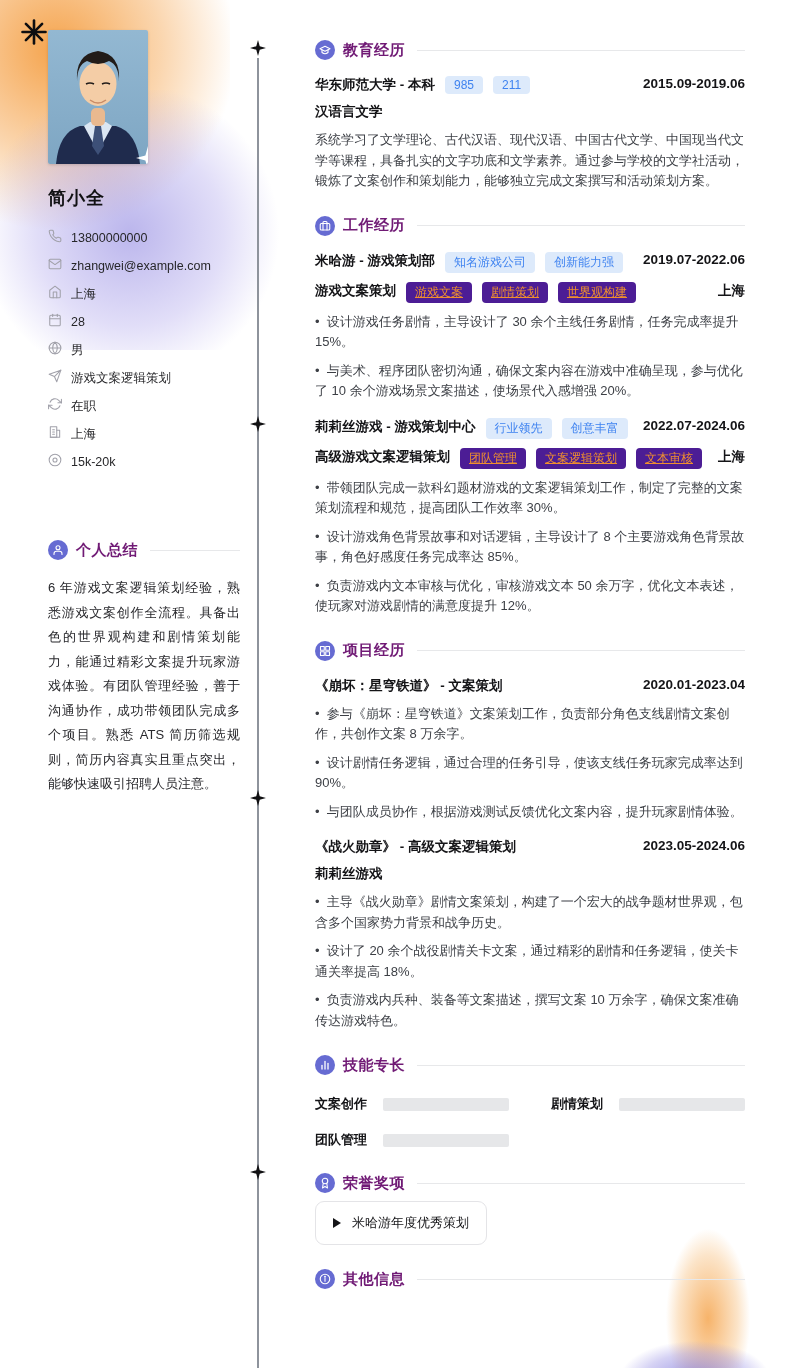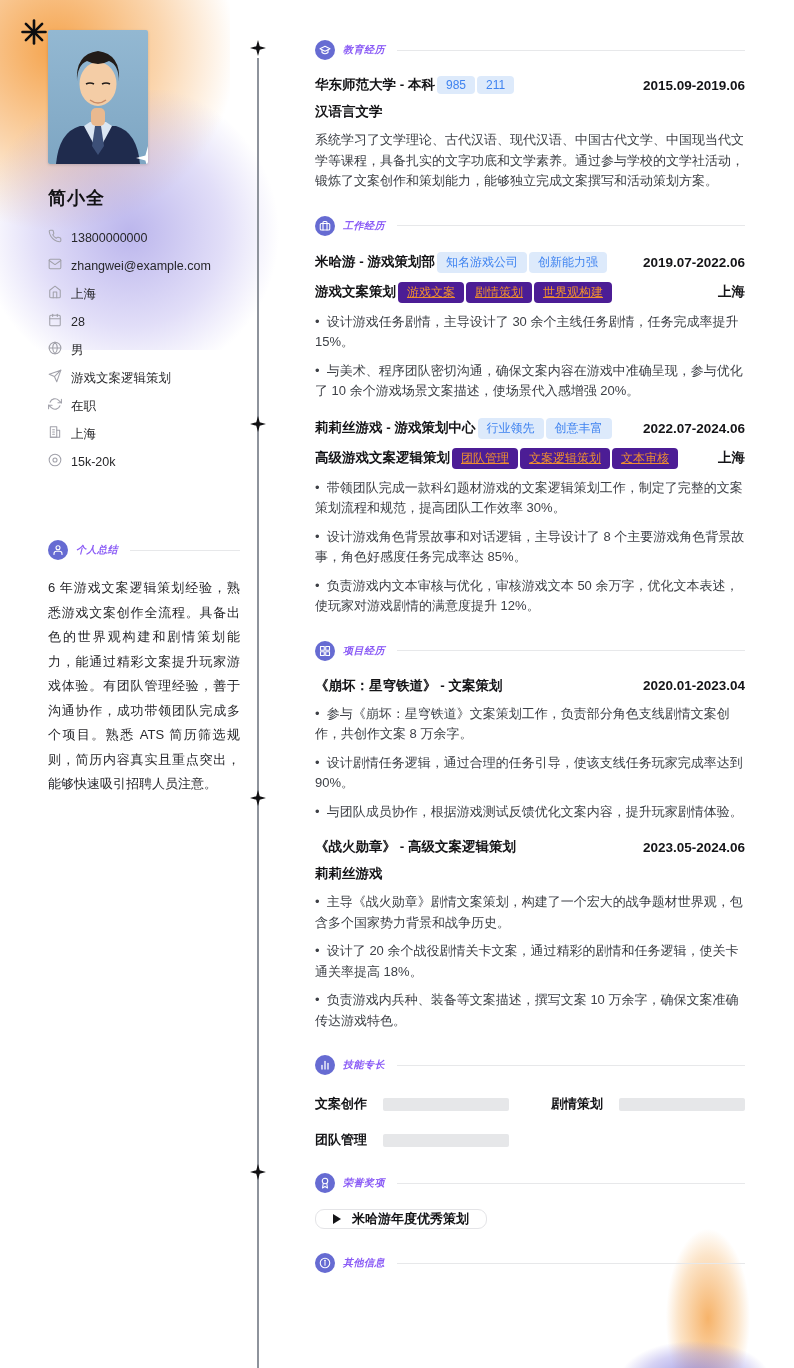--- a/index.html
+++ b/index.html
@@ -32,50 +32,50 @@
   .photo-sparkle { position:absolute; left:88px; top:116px; width:24px; height:24px; }
   .name { margin-top:22px; font-size:18px; font-weight:bold; color:#111113; letter-spacing:1px; }
   .contacts { margin-top:14px; }
   .contact-row { display:flex; align-items:center; height:28px; gap:9px; }
   .contact-row svg { flex:none; }
   .contact-val { font-size:12.5px; color:#27272a; }
 
   .side-section { margin-top:64px; }
   .sec-head { display:flex; align-items:center; gap:8px; }
   .sec-icon { flex:none; width:20px; height:20px; border-radius:50%; background:#666bd2; display:flex; align-items:center; justify-content:center; }
-  .sec-title { font-size:10px; font-weight:bold; color:#8b5cf6; white-space:nowrap; letter-spacing:.5px;font-style:italic; }
+  .sec-title { font-size:15px; font-weight:bold; color:#701a75; white-space:nowrap; letter-spacing:.5px; }
   .sec-line { flex:1; height:1px; background:#e7e8ea; margin-left:4px; }
   .summary-text { margin-top:16px; font-size:13px; line-height:24.5px; color:#28282c; text-align:justify; }
 
   
   .main { position:absolute; left:315px; top:40px; width:430px; }
   .section { margin-bottom:24px; }
   .entry { margin-top:16px; }
-  .erow { display:flex; align-items:center; gap:2px; margin-bottom:9px; }
+  .erow { display:flex; align-items:flex-start; gap:10px; margin-bottom:9px; }
   .etitle { font-size:13.5px; font-weight:bold; color:#141417; white-space:nowrap; }
   .edate { margin-left:auto; font-size:13.5px; font-weight:bold; color:#141417; white-space:nowrap; }
   .eloc { margin-left:auto; font-size:13.5px; font-weight:bold; color:#141417; }
   .badge { font-size:12px; padding:2px 9px; border-radius:4px; white-space:nowrap; }
   .badge-blue { background:#ddeafb; color:#3f83f0; }
   .badge-orange { background:#4c1d95; color:#ef8f2e;text-decoration:underline; }
   .edesc { font-size:13px; line-height:20.5px; color:#3c3f45; margin-top:4px; }
   .bullets { margin-top:2px; }
   .bullet { font-size:13px; line-height:20.5px; color:#3c3f45; margin-bottom:8px; }
   .bullet::before { content:"•\00a0\00a0"; color:#3c3f45; }
 
   
   .skill-grid { display:grid; grid-template-columns:1fr 1fr; column-gap:42px; row-gap:18px; margin-top:20px; }
   .skill-row { display:flex; align-items:center; gap:16px; }
   .skill-label { font-size:13px; font-weight:bold; color:#141417; white-space:nowrap; }
   .skill-track { flex:1; height:13px; background:#e6e7e9; border-radius:2px; overflow:hidden; }
   .skill-fill { height:100%; background:#585dc9; clip-path:polygon(0 0,100% 0,calc(100% - 7px) 100%,0 100%); }
 
   
-  .honor-chip { display:inline-flex; align-items:center; gap:11px; margin-top:16px;
-    border:1px solid #e4e4e7; border-radius:9px; padding:0 17px; background:#fff;font-weight:bold; }
+  .honor-chip { display:inline-flex; align-items:center; gap:11px; margin-top:8px;
+    border:1px solid #e4e4e7; border-radius:9px; padding:12px 17px; background:#fff; }
   .play-tri { width:0; height:0; border-left:8px solid #141417; border-top:5px solid transparent; border-bottom:5px solid transparent; }
   .honor-text { font-size:13px; color:#141417; }
 </style>
 </head>
 <body>
 
 <div class="page">
 
   <div class="blob blob-orange-tl"></div>
   <div class="blob blob-purple-photo"></div>

